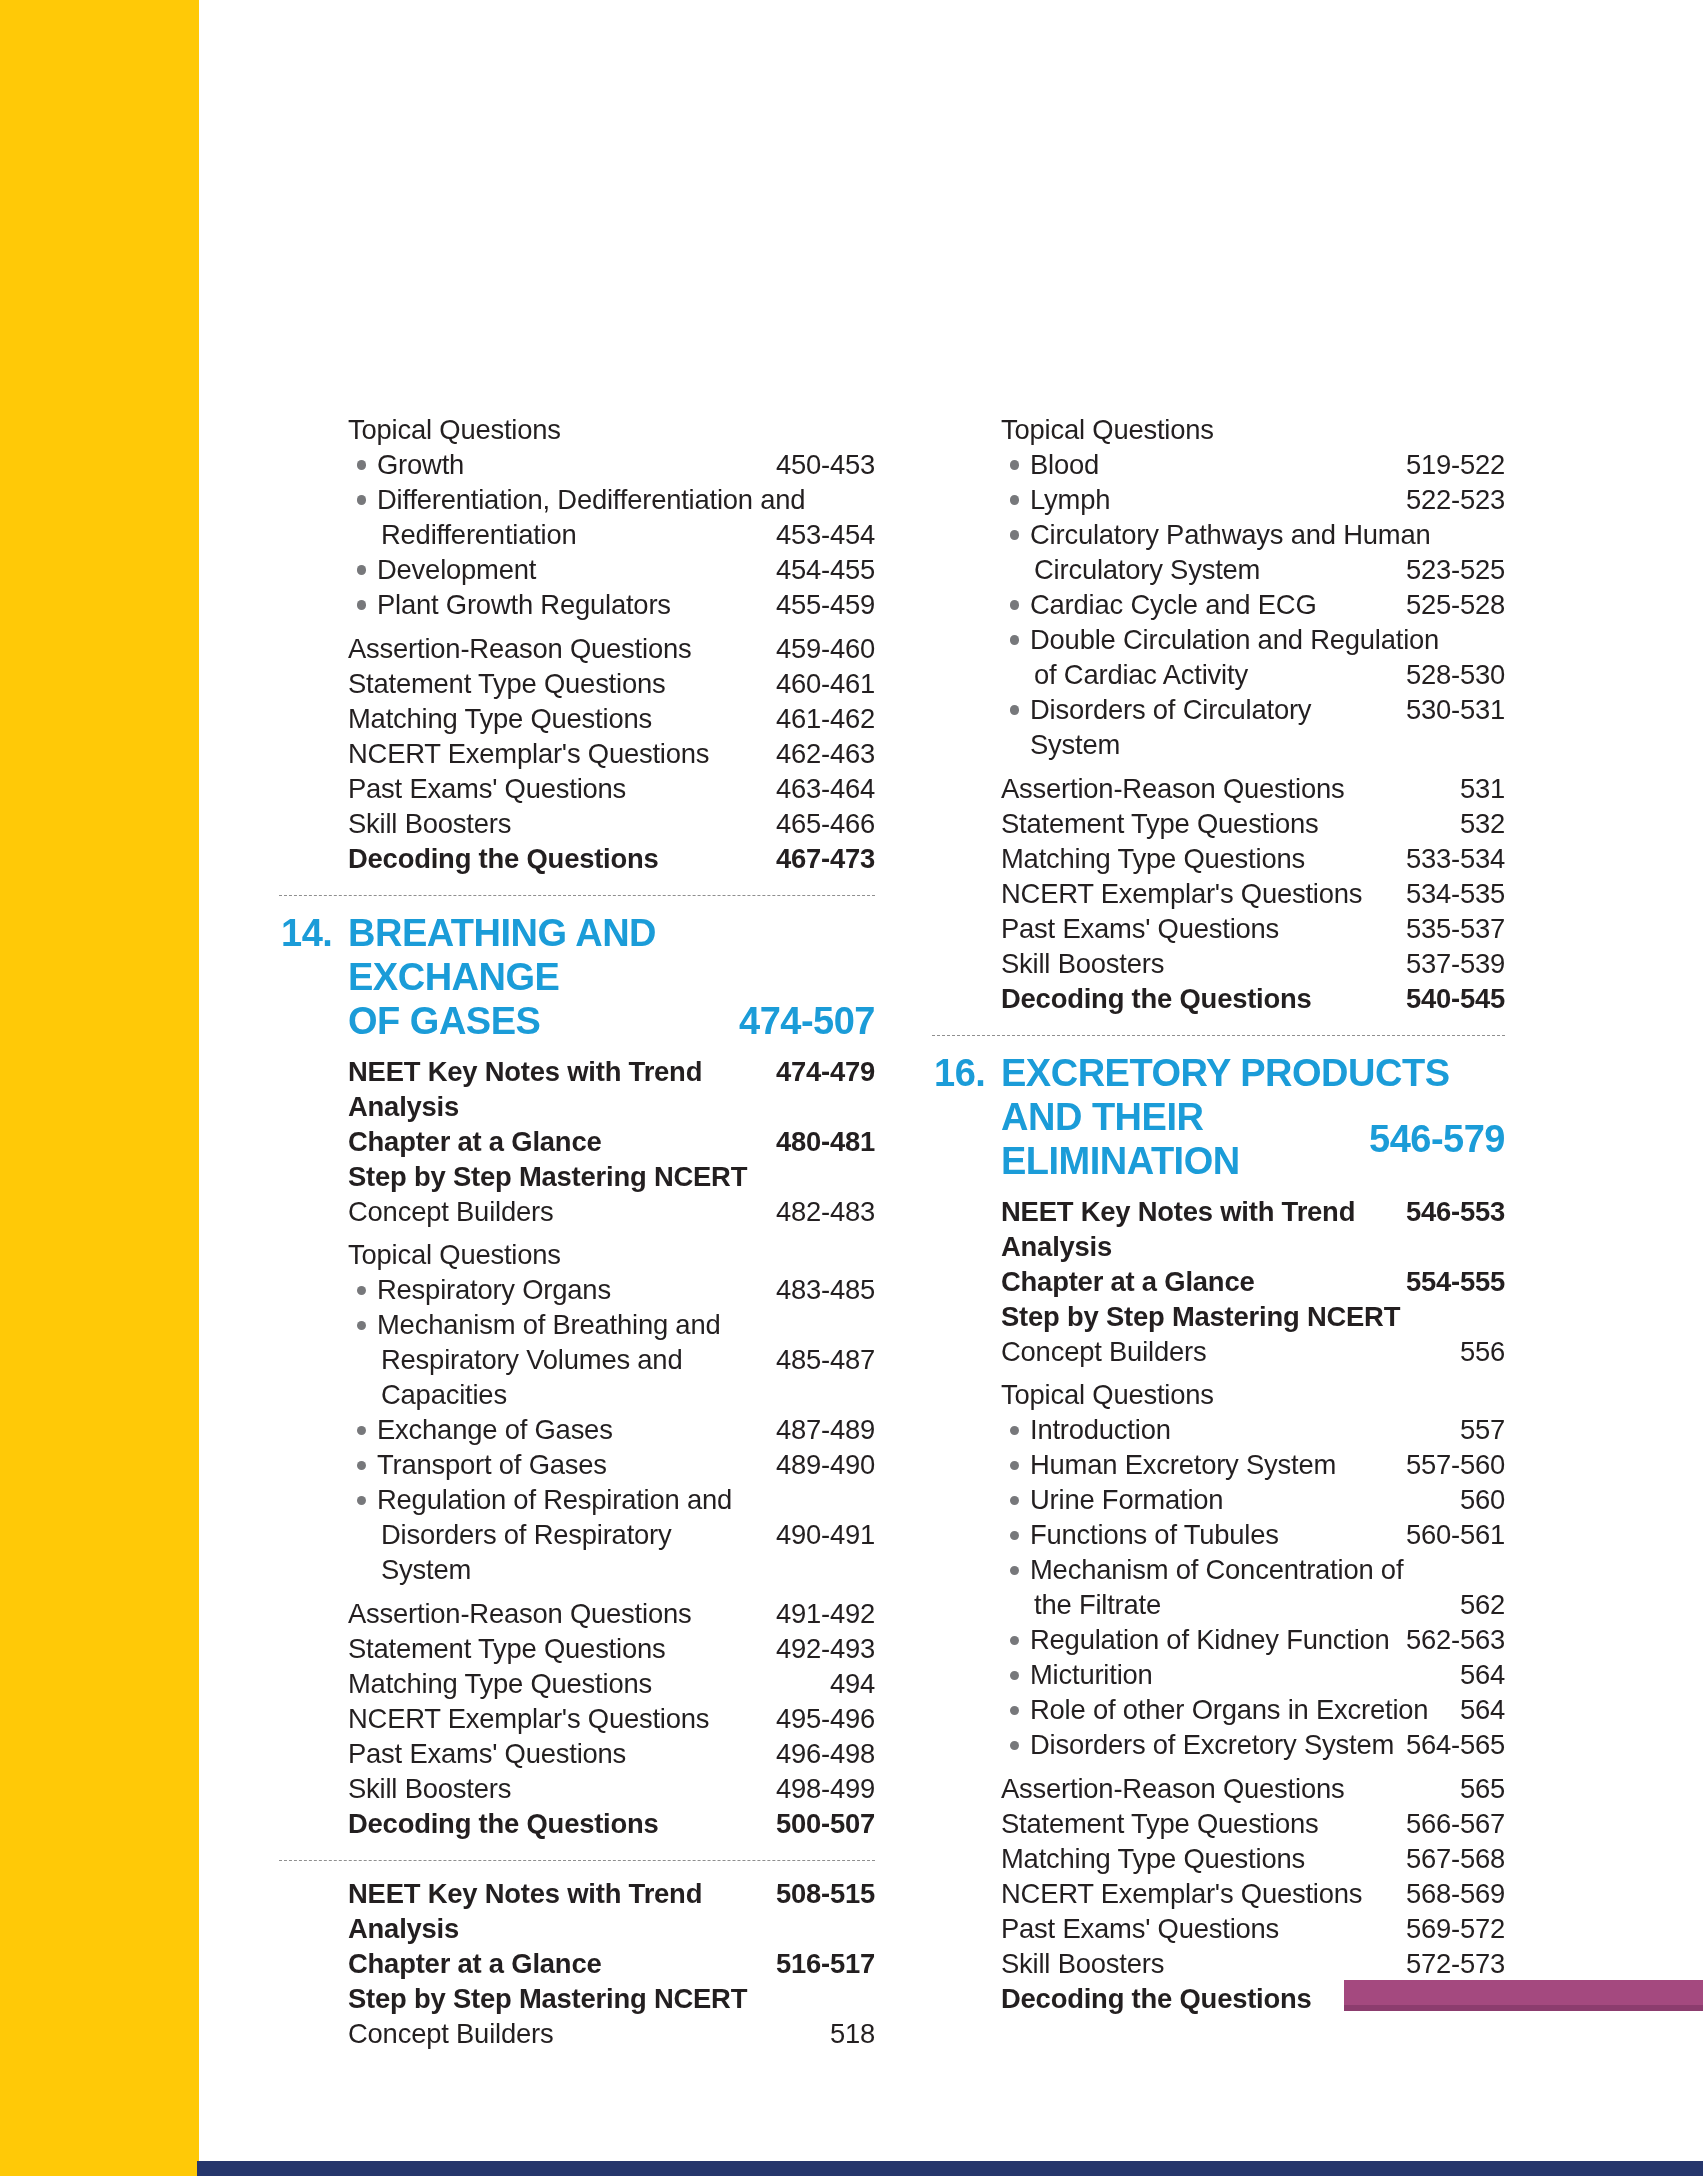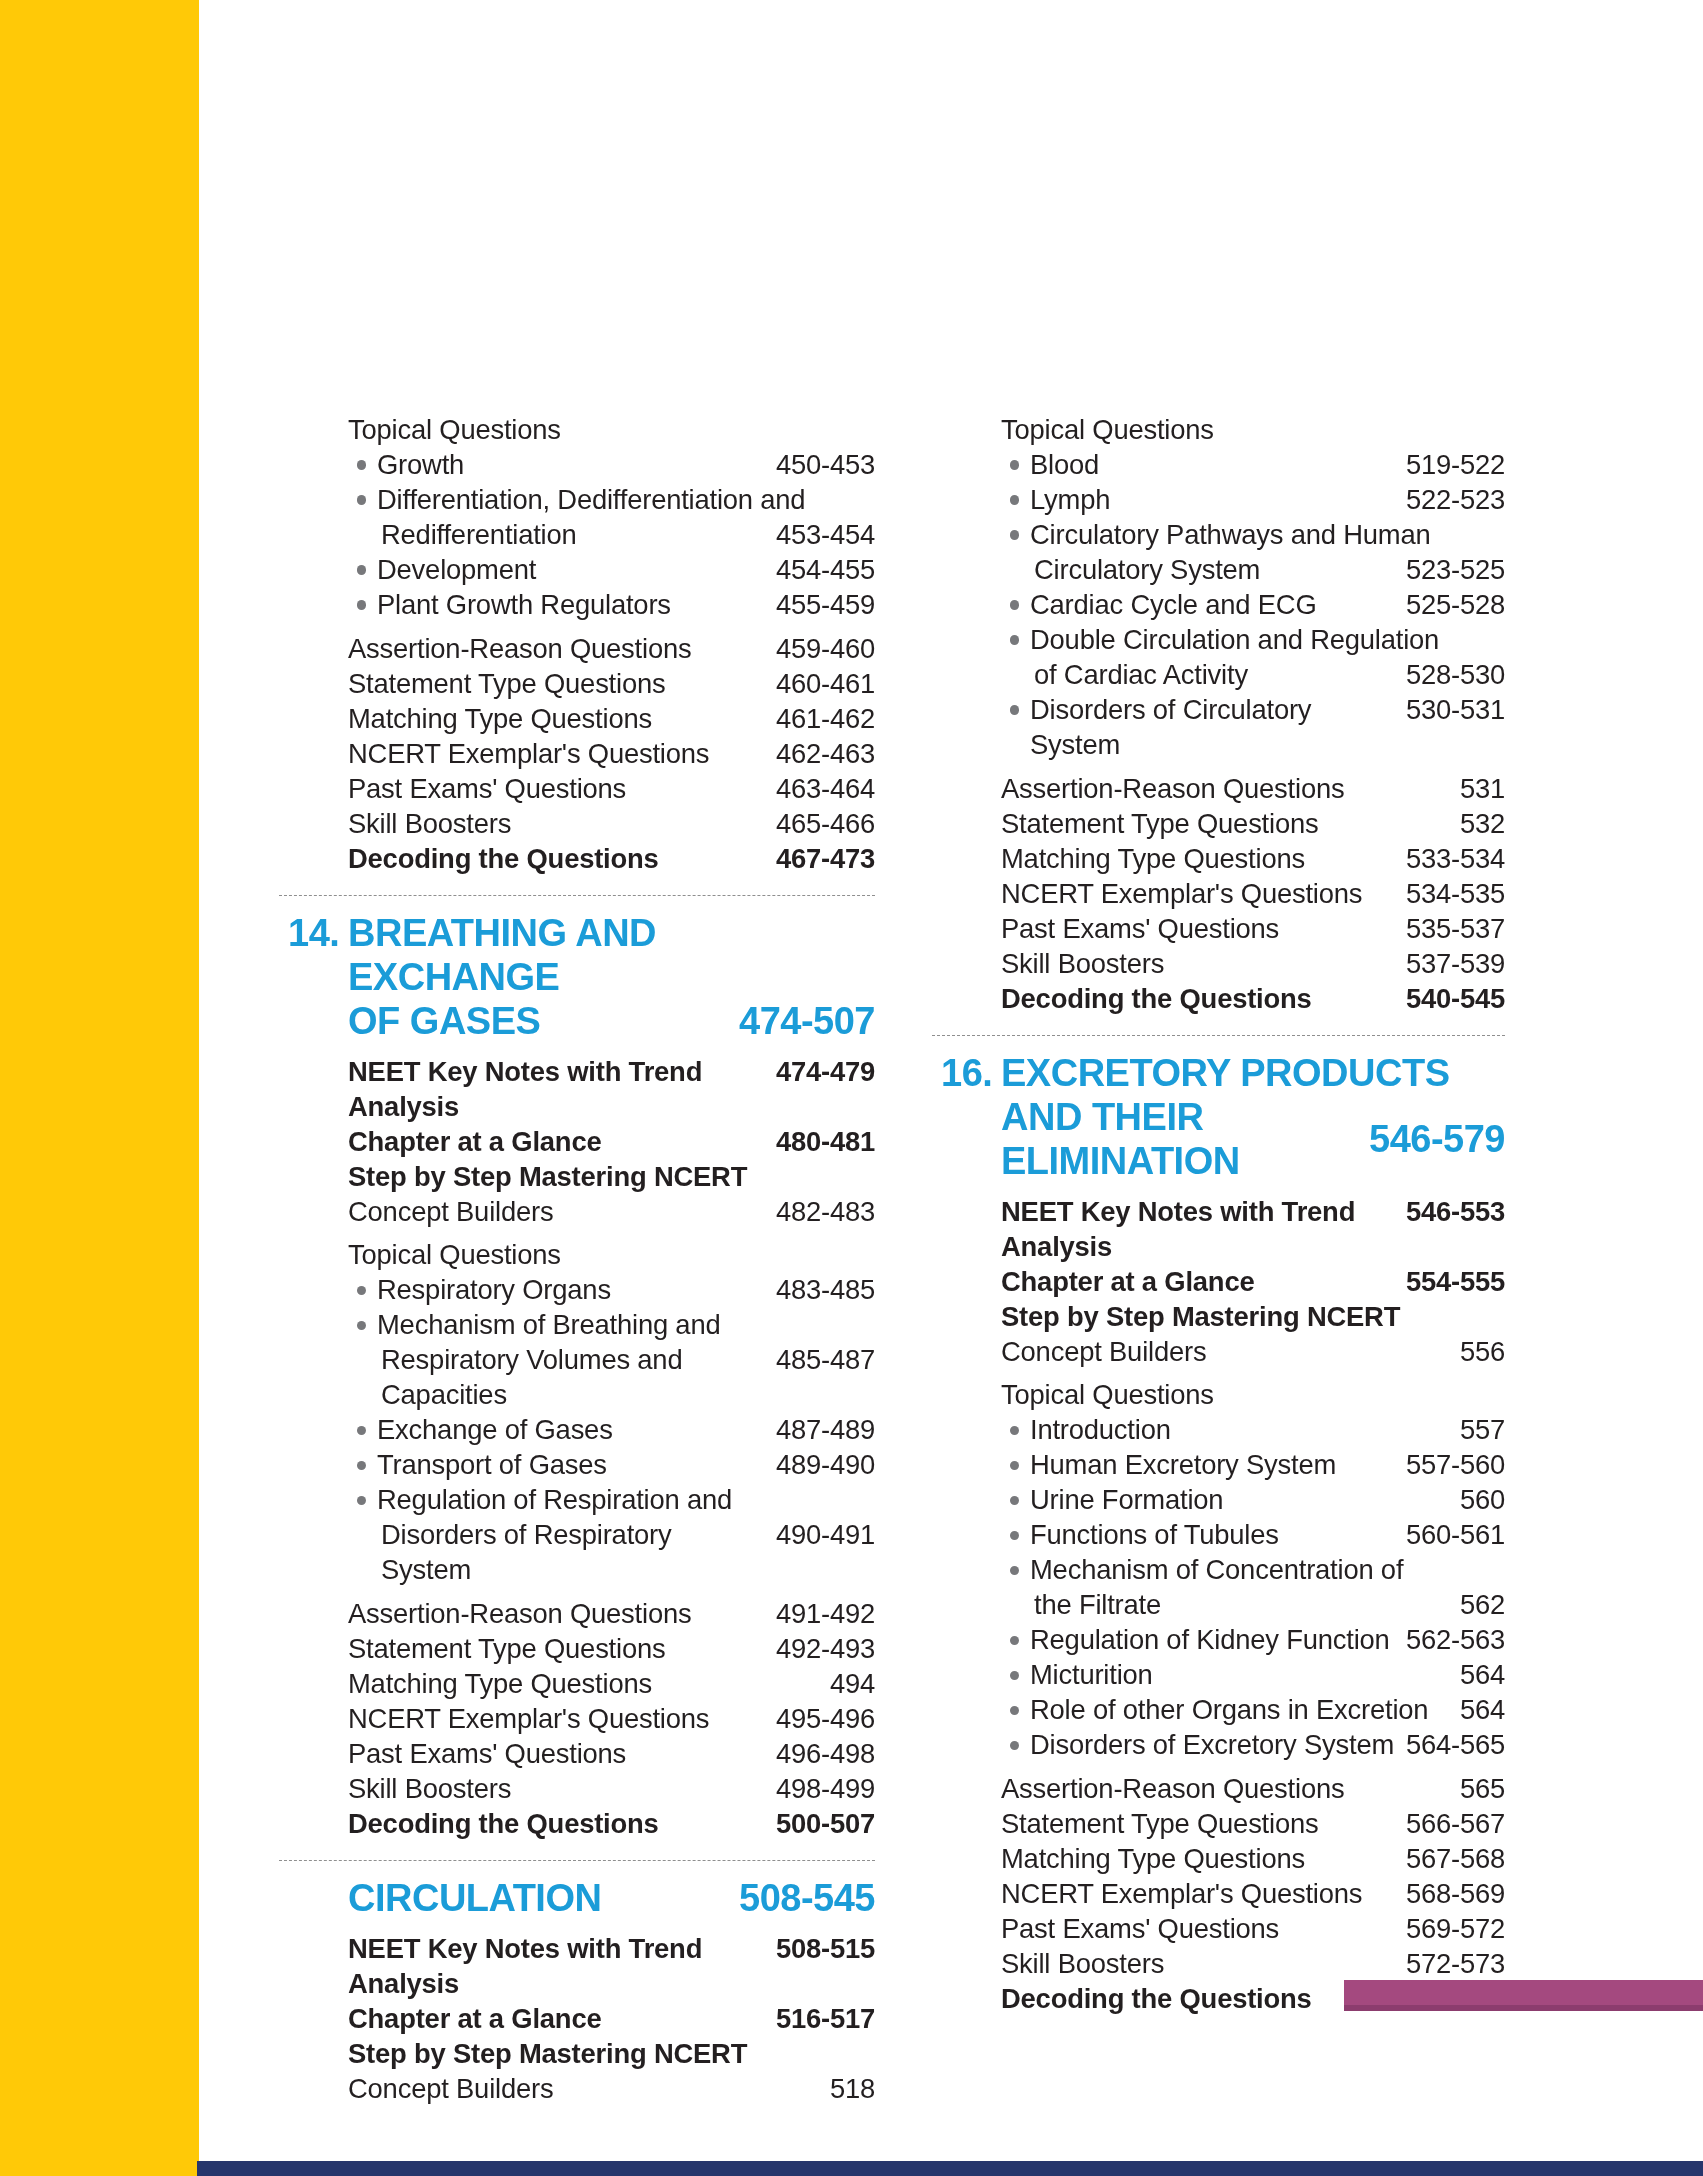--- a/index.html
+++ b/index.html
@@ -23,21 +23,21 @@
   .row .pages{flex:0 0 auto;white-space:nowrap;padding-left:9.5px;}
   .row.bold{font-weight:700;}
   .row.bullet .label{padding-left:29px;}
   .row.cont .label{padding-left:33px;}
   .dot{position:absolute;left:8.5px;top:13.2px;width:9.5px;height:9.5px;border-radius:50%;background:#77787B;}
 
   .divider{height:0;border-top:1.9px dashed #8F8F8F;margin:19px 0 15px 0;}
 
   .chapter{position:relative;color:#1B9CD8;font-weight:700;font-size:38px;line-height:44px;
            margin:3.8px 0 11.4px 0;letter-spacing:-0.5px;}
-  .ch-num{position:absolute;left:9px;top:0;}
+  .ch-num{position:absolute;left:2px;top:0;}
   .ch-line1{margin-left:69px;}
   .ch-line2{margin-left:69px;display:flex;align-items:center;}
   .ch-line2 .ch-title{flex:1 1 auto;}
   .ch-pages{flex:0 0 auto;white-space:nowrap;padding-left:9.5px;}
 </style>
 </head>
 <body>
 
 <div class="yellow-bar"></div>
 
@@ -167,24 +167,20 @@
     <div class="row plain">
       <span class="label">Skill Boosters</span>
       <span class="pages">498-499</span>
     </div>
     <div class="row bold">
       <span class="label">Decoding the Questions</span>
       <span class="pages">500-507</span>
     </div>
     <div class="divider"></div>
     <div class="chapter">
-      <div class="ch-line2">
-        <span class="ch-title">CIRCULATION</span>
-        <span class="ch-pages">508-545</span>
-      </div>
     </div>
     <div class="row bold">
       <span class="label">NEET Key Notes with Trend Analysis</span>
       <span class="pages">508-515</span>
     </div>
     <div class="row bold">
       <span class="label">Chapter at a Glance</span>
       <span class="pages">516-517</span>
     </div>
     <div class="row bold">

